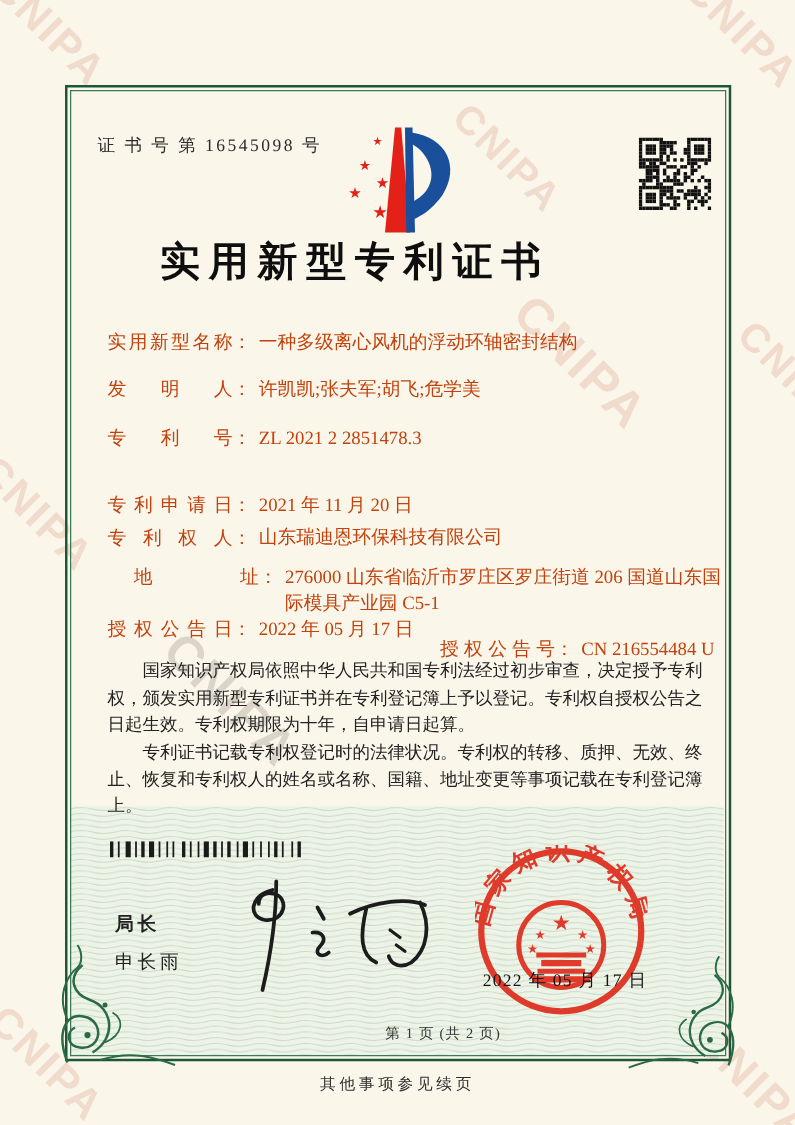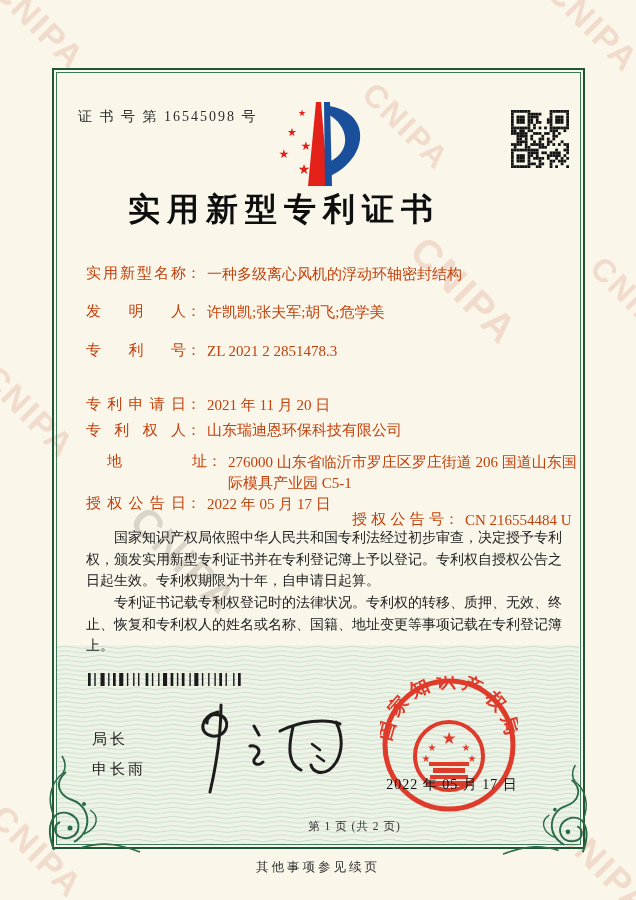--- a/index.html
+++ b/index.html
@@ -393,21 +393,21 @@
       <rect x="106.3" y="0" width="4.1" height="13"></rect>
       <rect x="113.9" y="0" width="1.4" height="13"></rect>
       <rect x="120.1" y="0" width="1.4" height="13"></rect>
       <rect x="126.4" y="0" width="1.4" height="13"></rect>
       <rect x="131.3" y="0" width="2.7" height="13"></rect>
       <rect x="137.5" y="0" width="1.4" height="13"></rect>
       <rect x="145.1" y="0" width="1.4" height="13"></rect>
       <rect x="150.0" y="0" width="2.7" height="13"></rect>
     </svg>
 
-  <div class="sign-label" style="top:730px;">局长</div>
+  <div class="sign-label" style="top:730px;font-weight:bold;">局长</div>
   <div class="sign-label" style="top:760px;">申长雨</div>
 
   <svg class="signature" viewBox="0 0 162 95" fill="none" stroke="#1c1c1c" stroke-width="3" stroke-linecap="round">
     <path d="M30,12 C12,16 10,34 24,36 C40,38 44,18 31,15 C24,13 19,17 19,23"></path>
     <path d="M33,5 C33,30 29,62 22,92"></path>
     <path d="M66,26 L71,35"></path>
     <path d="M62,46 C70,45 74,51 68,57 C62,63 70,67 75,62"></path>
     <path d="M92,31 C112,21 138,18 152,24"></path>
     <path d="M105,27 C100,48 100,64 113,70"></path>
     <path d="M148,22 C157,40 154,60 141,70 C133,75 125,72 123,65"></path>

